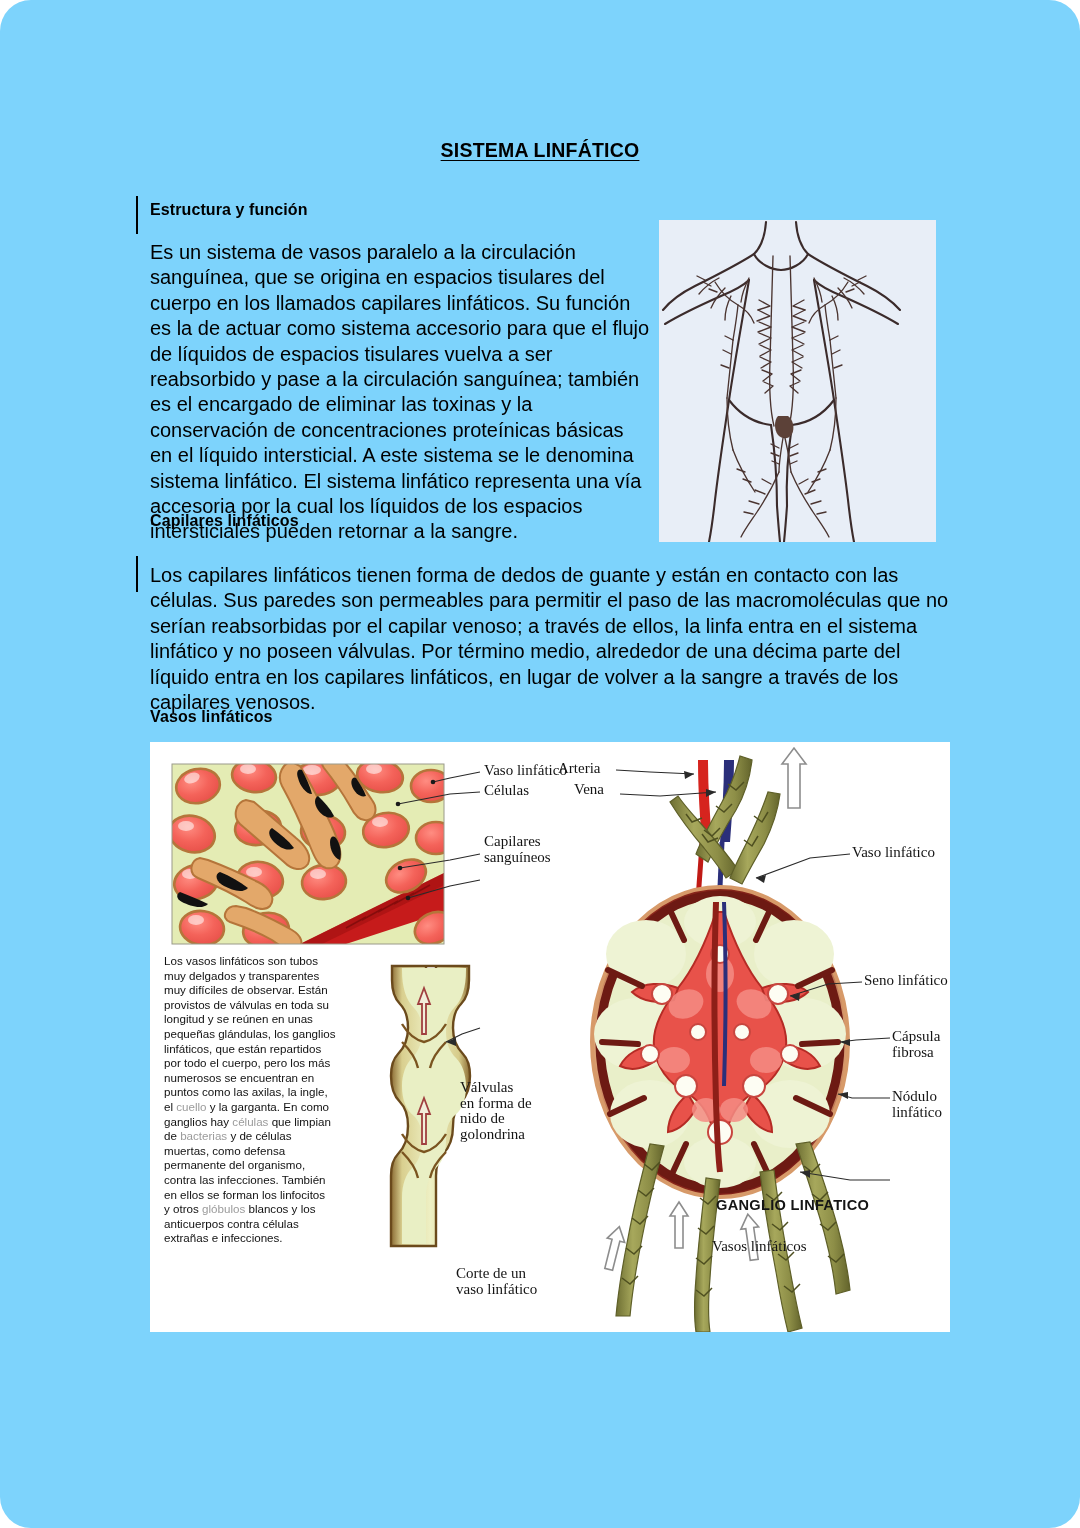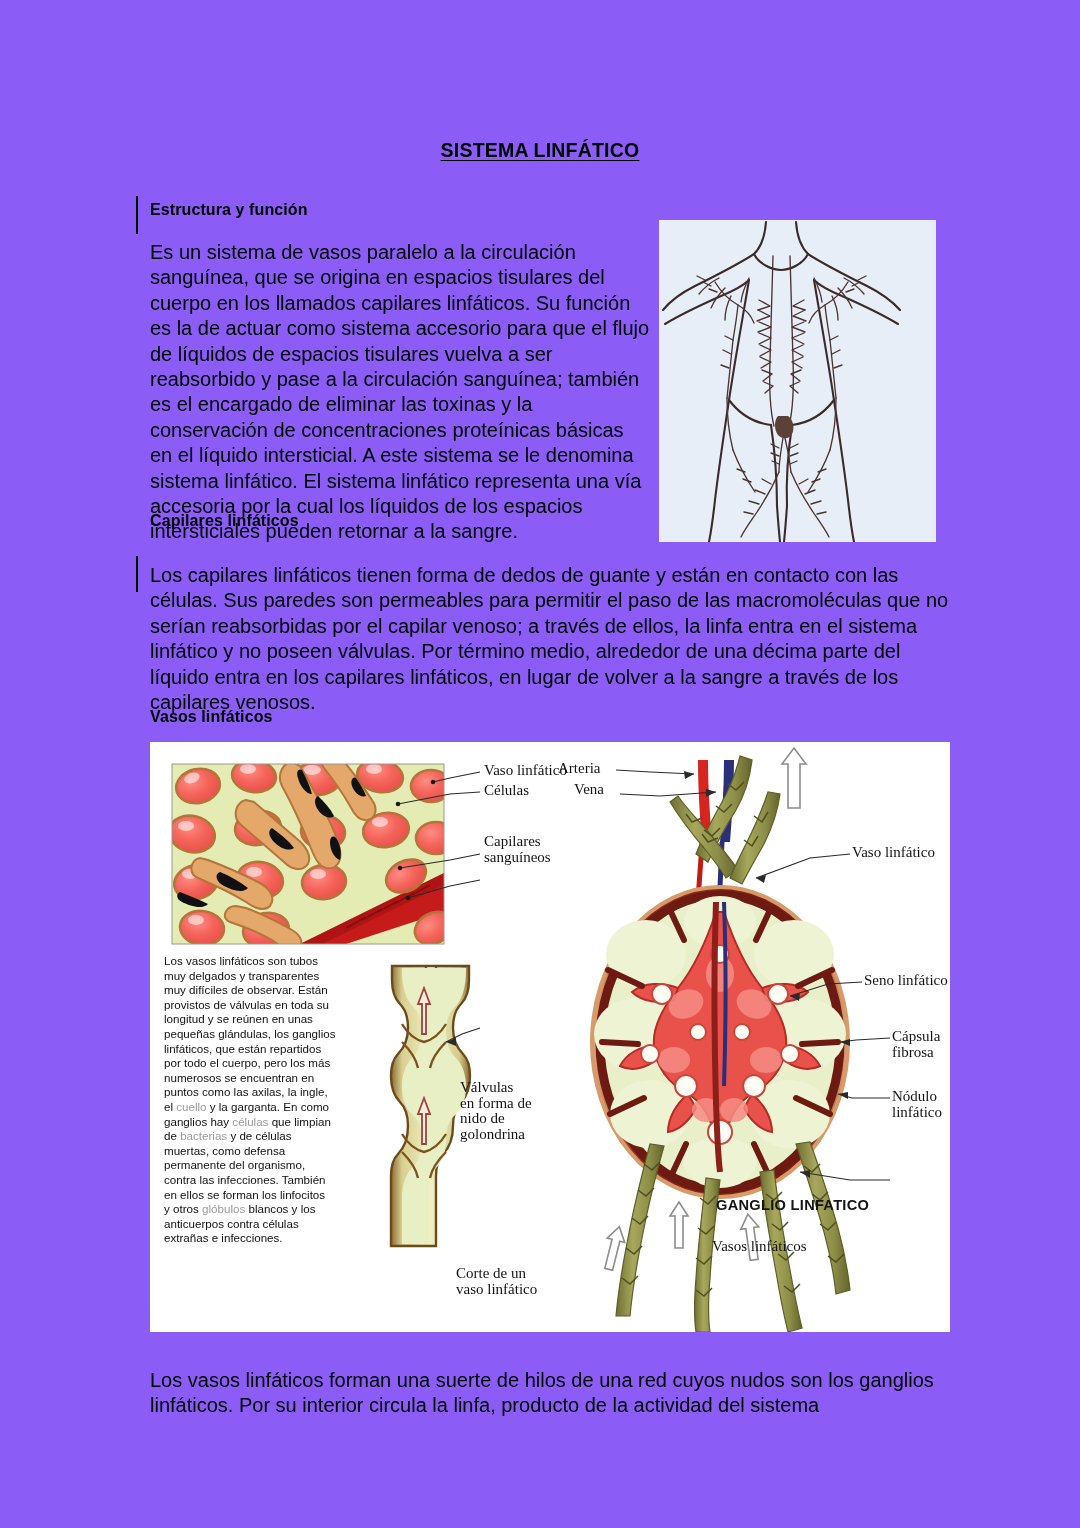--- a/index.html
+++ b/index.html
@@ -1,20 +1,20 @@
 <!DOCTYPE html>
 <html lang="es"><head>
 <meta charset="utf-8">
 <style>
   html,body{margin:0;padding:0;background:#ffffff;}
   body{
     width:1080px;height:1528px;position:relative;overflow:hidden;
     font-family:"Liberation Sans",sans-serif;color:#000;
   }
-  .page{position:absolute;inset:0;background:#8b5cf6;}
+  .page{position:absolute;inset:0;background:#7dd3fc;border-radius:31px;}
 
   
   .doc-title{
     position:absolute;left:0;right:0;top:139px;text-align:center;
     font-size:19.5px;font-weight:bold;letter-spacing:.2px;
     text-decoration:underline;text-underline-offset:3px;
   }
 
   
   .h2{
@@ -520,15 +520,14 @@
       <span>muertas, como defensa</span><br>
       <span>permanente del organismo,</span><br>
       <span>contra las infecciones. También</span><br>
       <span>en ellos se forman los linfocitos</span><br>
       <span>y otros </span><span class="hl">glóbulos</span><span> blancos y los</span><br>
       <span>anticuerpos contra células</span><br>
       <span>extrañas e infecciones.</span>
     </div>
   </div>
 
-  <div class="para" style="left:150px;top:1368px;width:800px;">Los vasos linfáticos forman una suerte de hilos de una red cuyos nudos son los ganglios linfáticos. Por su interior circula la linfa, producto de la actividad del sistema</div>
 
 </div>
 
 </body></html>

